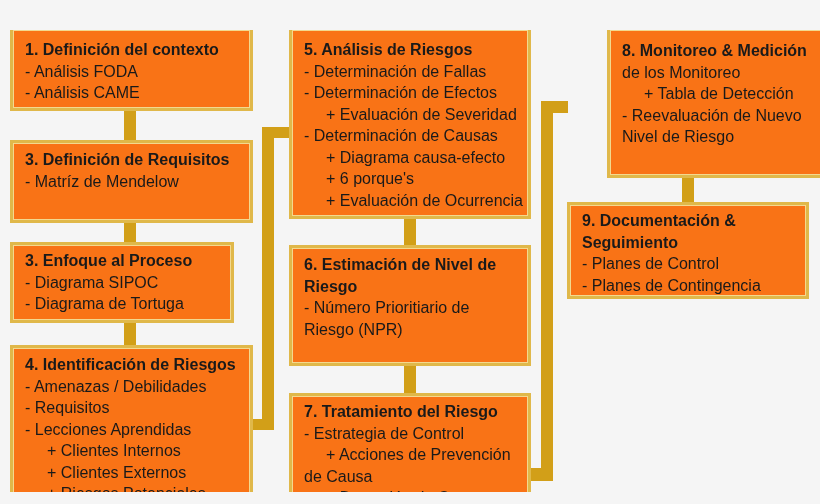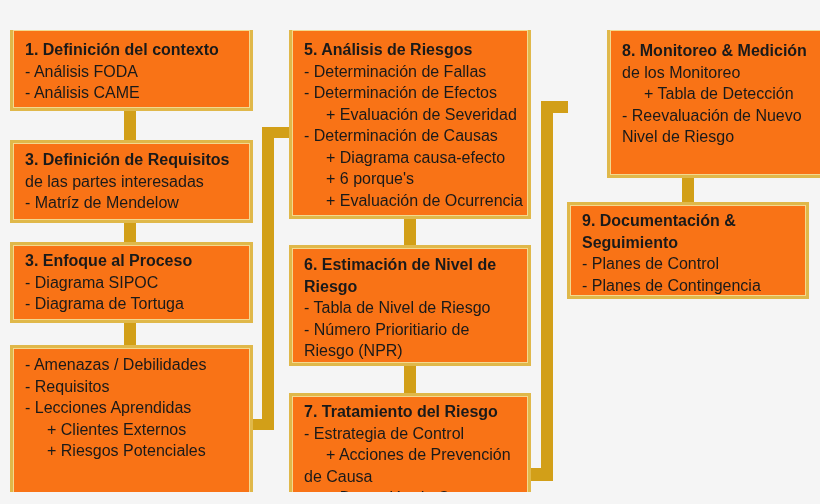--- a/index.html
+++ b/index.html
@@ -47,53 +47,53 @@
   <div class="bar" style="left:682px;top:177px;width:12px;height:25px;"></div>
 
   <div class="box top" style="left:10px;top:30px;width:243px;height:81px;padding-top:9px;">
     <span class="title">1. Definición del contexto</span>
     <span class="line">- Análisis FODA</span>
     <span class="line">- Análisis CAME</span>
   </div>
 
   <div class="box" style="left:10px;top:140px;width:243px;height:83px;padding-top:6px;">
     <span class="title">3. Definición de Requisitos</span>
-    <span class="line">de las partes interesadas</span>
     <span class="line">- Matríz de Mendelow</span>
   </div>
 
-  <div class="box" style="left:10px;top:242px;width:243px;height:81px;padding-top:5px;">
+  <div class="box" style="left:10px;top:242px;width:224px;height:81px;padding-top:5px;">
     <span class="title">3. Enfoque al Proceso</span>
     <span class="line">- Diagrama SIPOC</span>
     <span class="line">- Diagrama de Tortuga</span>
   </div>
 
   <div class="box" style="left:10px;top:345px;width:243px;height:170px;padding-top:6px;">
+    <span class="title">4. Identificación de Riesgos</span>
     <span class="line">- Amenazas / Debilidades</span>
     <span class="line">- Requisitos</span>
     <span class="line">- Lecciones Aprendidas</span>
+    <span class="line sub">+ Clientes Internos</span>
     <span class="line sub">+ Clientes Externos</span>
     <span class="line sub">+ Riesgos Potenciales</span>
   </div>
 
   <div class="box top" style="left:289px;top:30px;width:242px;height:189px;padding-top:9px;">
     <span class="title">5. Análisis de Riesgos</span>
     <span class="line">- Determinación de Fallas</span>
     <span class="line">- Determinación de Efectos</span>
     <span class="line sub">+ Evaluación de Severidad</span>
     <span class="line">- Determinación de Causas</span>
     <span class="line sub">+ Diagrama causa-efecto</span>
     <span class="line sub">+ 6 porque's</span>
     <span class="line sub">+ Evaluación de Ocurrencia</span>
   </div>
 
   <div class="box" style="left:289px;top:245px;width:242px;height:121px;padding-top:6px;">
     <span class="title">6. Estimación de Nivel de</span>
     <span class="title">Riesgo</span>
-    <span class="line">- Tabla de Nivel de Riesgo</span>
     <span class="line">- Número Prioritiario de</span>
     <span class="line">Riesgo (NPR)</span>
   </div>
 
   <div class="box" style="left:289px;top:393px;width:242px;height:130px;padding-top:5px;">
     <span class="title">7. Tratamiento del Riesgo</span>
     <span class="line">- Estrategia de Control</span>
     <span class="line sub">+ Acciones de Prevención</span>
     <span class="line">de Causa</span>
     <span class="line sub">+ Detección de Causa</span>

